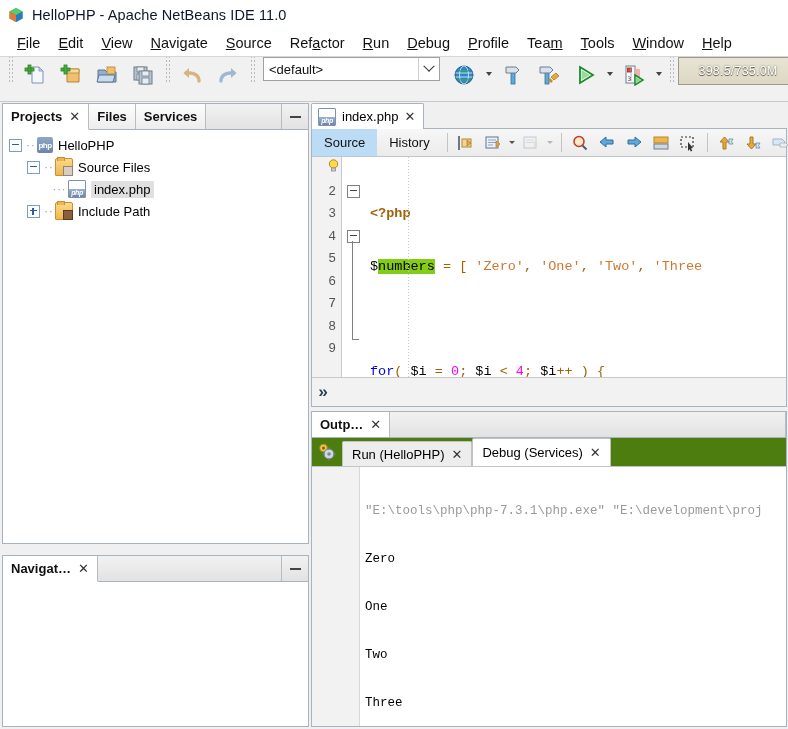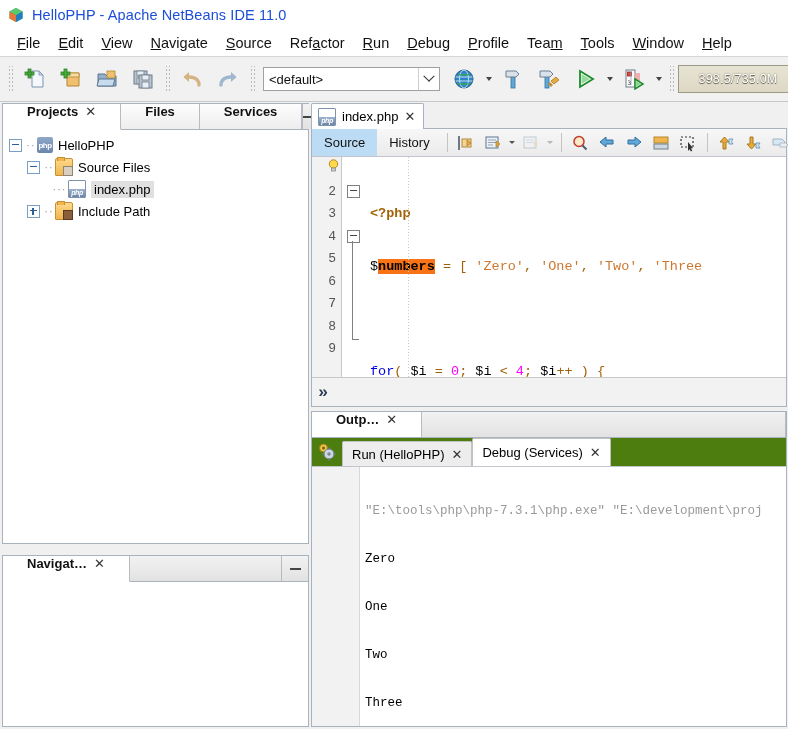--- a/index.html
+++ b/index.html
@@ -6,31 +6,31 @@
   body{
     width:788px;height:729px;overflow:hidden;background:#f0f0f0;
     font-family:"Liberation Sans",sans-serif;font-size:13px;color:#000;
     -webkit-font-smoothing:antialiased;
   }
   .app{width:788px;height:729px;position:relative;background:#f0f0f0;display:flex;flex-direction:column;}
 
   
   .titlebar{height:30px;background:#ffffff;display:flex;align-items:center;padding:0 0 0 8px;flex:0 0 auto;}
   .app-logo{width:16px;height:16px;position:relative;margin-right:8px;flex:0 0 auto;}
-  .title-text{font-size:14.5px;color:#1d4ed8;letter-spacing:.1px;}
+  .title-text{font-size:14.5px;color:#0f172a;letter-spacing:.1px;}
 
   
   .menubar{height:26px;background:#ffffff;display:flex;align-items:center;padding-left:8px;flex:0 0 auto;
            border-bottom:1px solid #d6d6d6;}
   .menu-item{font-size:14.5px;color:#111;padding:2px 9px;cursor:default;white-space:nowrap;}
   .menu-item u{text-decoration:underline;}
 
   
   .toolbar{height:44px;background:#f1f1f1;border-bottom:1px solid #c8c8c8;
-           display:flex;align-items:center;padding-left:4px;flex:0 0 auto;gap:0;}
+           display:flex;padding-left:4px;flex:0 0 auto;gap:0;}
   .grip{width:7px;height:26px;margin:0 3px;flex:0 0 auto;
         background-image:radial-gradient(#b0b0b0 1px,transparent 1px);
         background-size:3px 4px;background-position:1px 2px;opacity:.85;}
   .tbtn{width:34px;height:34px;display:flex;align-items:center;justify-content:center;
         border:1px solid transparent;border-radius:2px;flex:0 0 auto;}
   .tarrow{width:13px;height:34px;display:flex;align-items:center;justify-content:center;flex:0 0 auto;}
   .tarrow::after{content:"";border-left:3.5px solid transparent;border-right:3.5px solid transparent;
                  border-top:4px solid #444;display:block;}
   .combo{width:175px;height:22px;background:#fff;border:1px solid #a0a0a0;margin:0 6px 0 4px;
          display:flex;align-items:center;position:relative;flex:0 0 auto;}
@@ -48,21 +48,21 @@
   .body{flex:1 1 auto;display:flex;min-height:0;background:#f0f0f0;padding:0;}
   .left-col{width:311px;flex:0 0 auto;display:flex;flex-direction:column;padding:1px 2px 2px 2px;box-sizing:border-box;}
   .right-col{flex:1 1 auto;display:flex;flex-direction:column;min-width:0;padding:1px 1px 2px 0;box-sizing:border-box;}
 
   
   .panel{background:#fff;border:1px solid #a9b3bd;display:flex;flex-direction:column;min-height:0;}
 
   
   .tabstrip{height:25px;background:linear-gradient(#f6f6f6,#e6e6e6);display:flex;align-items:stretch;
             border-bottom:1px solid #a9b3bd;flex:0 0 auto;}
-  .ptab{display:flex;padding:0 24px;font-weight:bold;font-size:13px;color:#111;
+  .ptab{display:flex;align-items:center;padding:0 8px;font-weight:bold;font-size:13px;color:#111;
         border-right:1px solid #b6bcc2;background:linear-gradient(#fdfdfd,#ededed);white-space:nowrap;}
   .ptab.active{background:#ffffff;border-bottom:1px solid #fff;margin-bottom:-1px;}
   .ptab .x{margin-left:7px;font-weight:normal;font-size:13px;color:#333;}
   .tabstrip .filler{flex:1 1 auto;background:linear-gradient(#f2f2f2,#e2e2e2);border-right:1px solid #b6bcc2;}
   .minbtn{width:26px;display:flex;align-items:center;justify-content:center;
           background:linear-gradient(#f2f2f2,#e2e2e2);}
   .minbtn i{display:block;width:11px;height:2px;background:#444;}
 
   
   .tree{flex:1 1 auto;background:#fff;overflow:hidden;padding-top:4px;font-size:13px;}
@@ -120,21 +120,21 @@
           padding-top:1px;box-sizing:border-box;}
   .gln{height:22.5px;line-height:22.5px;padding-right:5px;}
   .foldcol{width:22px;flex:0 0 auto;background:#fff;position:relative;}
   .codecol{flex:1 1 auto;position:relative;overflow:hidden;font-family:"Liberation Mono",monospace;
            font-size:13.5px;white-space:pre;padding-top:1px;}
   .cl{height:22.5px;line-height:22.5px;padding-left:6px;}
   .kw{color:#0000e6;}
   .str{color:#cc7832;}
   .num{color:#ff00ff;}
   .var{color:#000;}
-  .hl{background:#f97316;font-weight:bold;}
+  .hl{background:#84cc16;}
   .plain{color:#a16207;}
   .bulb{width:15px;height:15px;margin:3px auto 0;position:relative;}
   .foldbox{position:absolute;width:11px;height:11px;border:1px solid #808080;background:#fff;left:5px;}
   .foldbox::before{content:"";position:absolute;left:2px;right:2px;top:4px;height:1.4px;background:#444;}
   .foldline{position:absolute;left:10px;width:1.4px;background:#808080;}
   .foldfoot{position:absolute;width:7px;height:1.4px;background:#808080;left:10px;}
   .guide{position:absolute;left:0;top:0;bottom:0;width:1px;
          background:repeating-linear-gradient(#c8c8c8 0 1px,transparent 1px 3px);}
   .editor-foot{height:28px;flex:0 0 auto;background:#f2f2f2;border-top:1px solid #c9c9c9;
                display:flex;align-items:center;padding-left:6px;}

